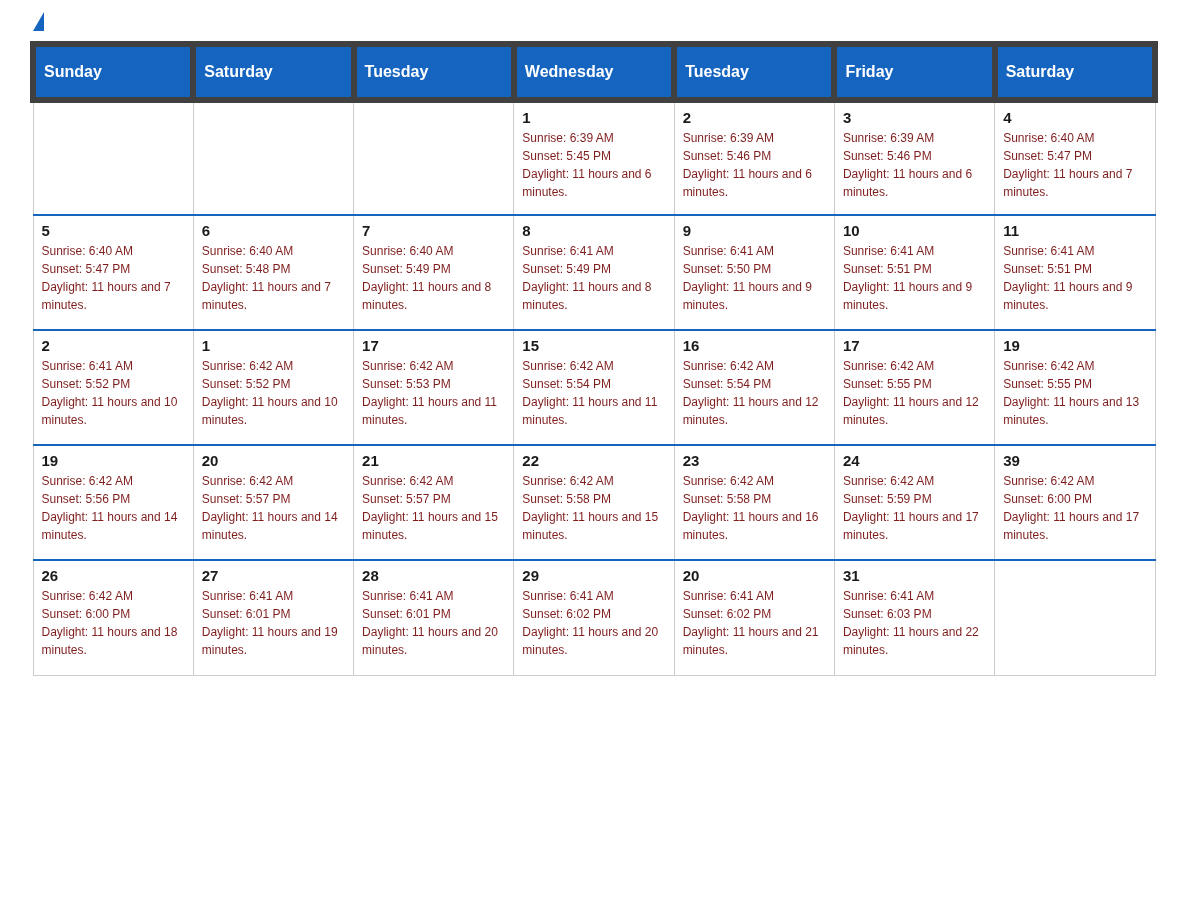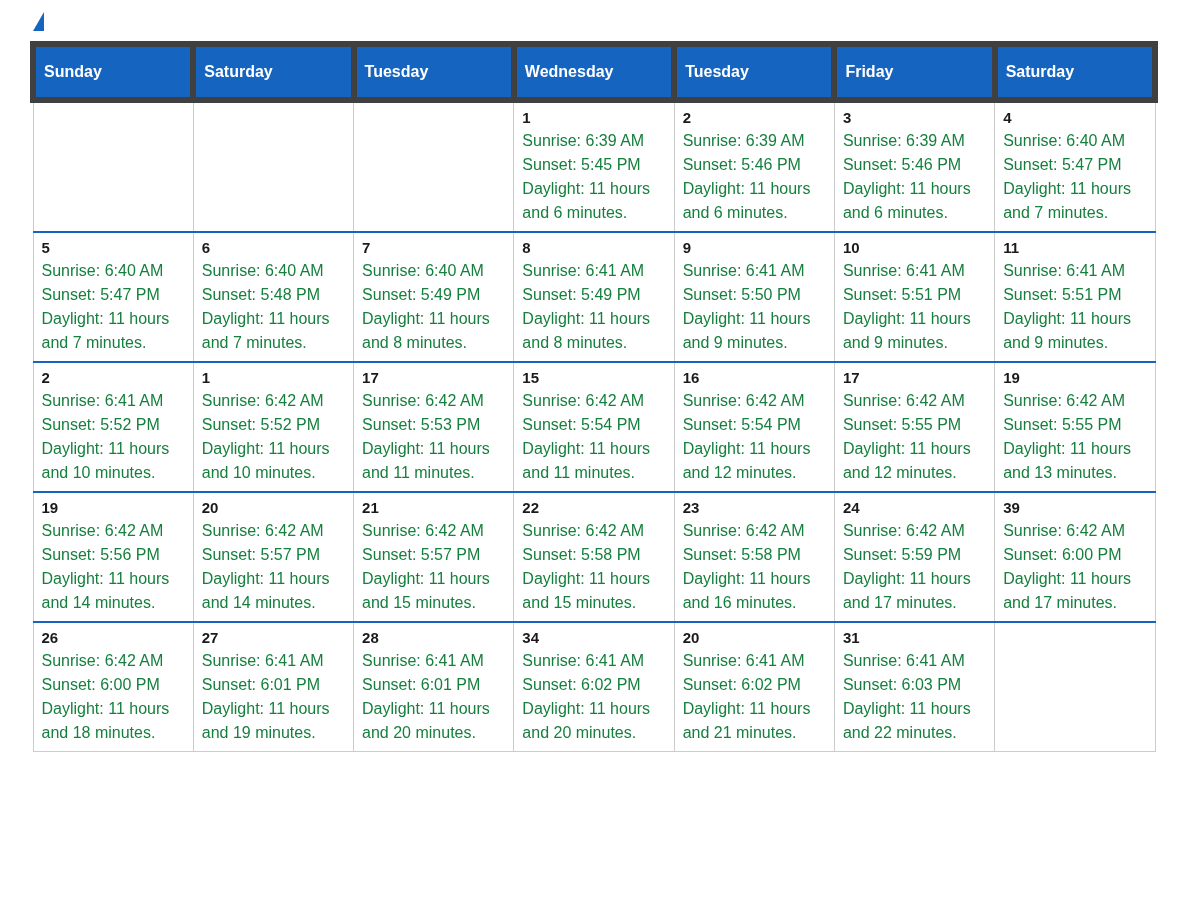--- a/index.html
+++ b/index.html
@@ -55,22 +55,22 @@
       height: 115px;
     }
     .day-number {
       font-size: 15px;
       font-weight: bold;
       color: #1a1a1a;
       display: block;
       margin-bottom: 3px;
     }
     .day-info {
-      font-size: 16px;
-      color: #15803d;
+      font-size: 12px;
+      color: #7f1d1d;
       line-height: 1.5;
     }
     .empty-cell {
       background: #ffffff;
     }
     .row-divider {
       border-top: 2px solid #1565C0 !important;
     }
     .logo-wrapper {
       display: flex;
@@ -308,21 +308,21 @@
 Sunset: 6:01 PM
 Daylight: 11 hours and 19 minutes.</div>
         </td>
         <td class="row-divider">
           <span class="day-number">28</span>
           <div class="day-info" style="white-space: pre-line;">Sunrise: 6:41 AM
 Sunset: 6:01 PM
 Daylight: 11 hours and 20 minutes.</div>
         </td>
         <td class="row-divider">
-          <span class="day-number">34</span>
+          <span class="day-number">29</span>
           <div class="day-info" style="white-space: pre-line;">Sunrise: 6:41 AM
 Sunset: 6:02 PM
 Daylight: 11 hours and 20 minutes.</div>
         </td>
         <td class="row-divider">
           <span class="day-number">20</span>
           <div class="day-info" style="white-space: pre-line;">Sunrise: 6:41 AM
 Sunset: 6:02 PM
 Daylight: 11 hours and 21 minutes.</div>
         </td>

